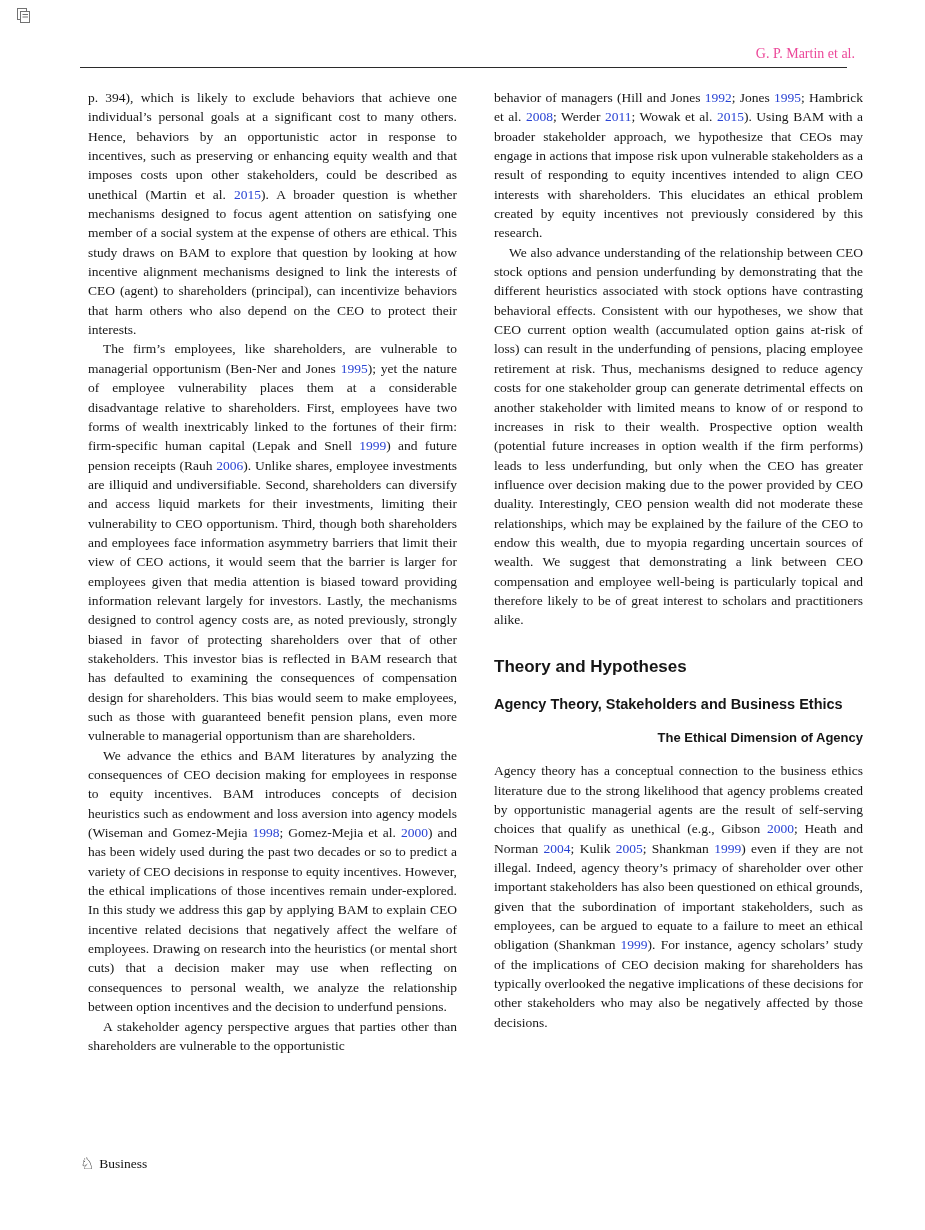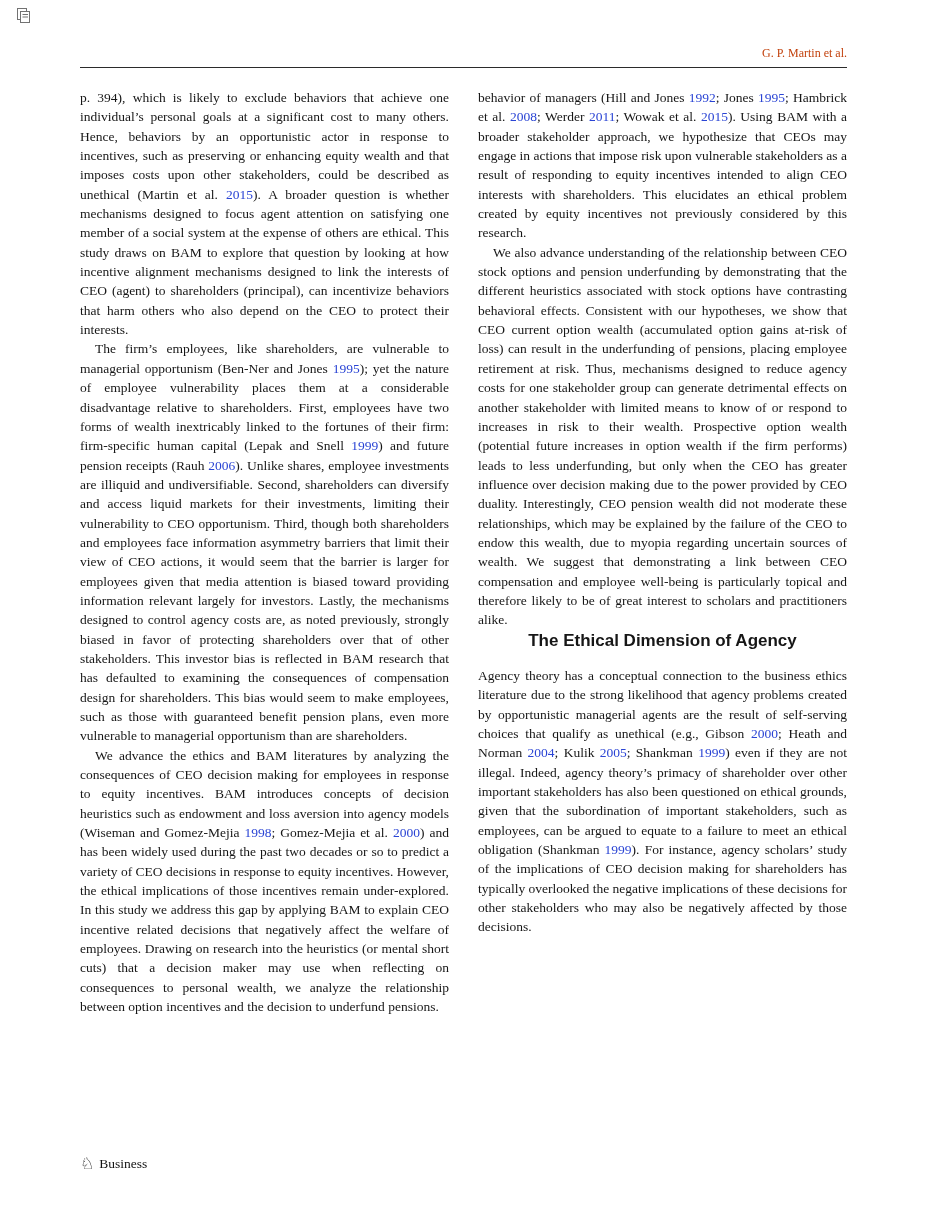--- a/index.html
+++ b/index.html
@@ -3,50 +3,50 @@
 <meta charset="utf-8">
 <style>
   * { margin:0; padding:0; box-sizing:border-box; }
   html, body { background:#ffffff; }
   body {
     width:925px; height:1230px; position:relative; overflow:hidden;
     font-family:"Liberation Serif", serif; color:#161616;
   }
   .corner-mark { position:absolute; top:8px; left:17px; width:13px; height:15px; opacity:.75; }
   .running-head {
-    position:absolute; top:46px; left:80px; right:78px;
-    text-align:right; font-size:12px; color:#c2410c;
+    position:absolute; top:46px; left:80px; right:70px;
+    text-align:right; font-size:14px; color:#ec4899;
   }
   .header-rule {
     position:absolute; top:67px; left:80px; right:78px;
     border-top:1px solid #2b2b2b; height:0;
   }
   .columns {
     position:absolute; top:88px; left:80px; right:78px;
     display:flex; gap:29px; align-items:flex-start;
   }
   .col {
     flex:0 0 369px; width:369px;
     text-align:justify; font-size:13.5px; line-height:19.35px;
-    hyphens:auto; -webkit-hyphens:auto;
+    hyphens:auto;margin-left:8px; -webkit-hyphens:auto;
   }
   p.para { margin:0; }
   p.para.indent { text-indent:15px; }
   a.cite { color:var(--link,#2a44d4); text-decoration:none; cursor:pointer;font-family:Liberation Serif, serif; }
   .h2 {
     font-family:"Liberation Sans", sans-serif; font-weight:bold;
     font-size:17px; line-height:1.25; margin:26px 0 18px; text-align:left;
   }
   .h3 {
     font-family:"Liberation Sans", sans-serif; font-weight:bold;
     font-size:14.5px; line-height:1.25; margin:0 0 17px; text-align:left;
   }
   .h4 {
     font-family:"Liberation Sans", sans-serif; font-weight:bold;
-    font-size:17px; line-height:1.25; margin:0 0 15px; text-align:center;
+    font-size:13px; line-height:1.25; margin:0 0 15px; text-align:right;
   }
   .footer {
     position:absolute; left:80px; bottom:58px;
     display:flex; align-items:center; gap:5px;
     font-size:13.5px; color:#111;
   }
   .springer-icon { font-size:16px; line-height:1; }
 </style>
 </head>
 <body>
@@ -59,24 +59,27 @@
 </svg>
 
 <div class="running-head">G. P. Martin et al.</div>
 <div class="header-rule"></div>
 
 <div class="columns">
   <div class="col">
       <p class="para">p. 394), which is likely to exclude behaviors that achieve one individual’s personal goals at a significant cost to many others. Hence, behaviors by an opportunistic actor in response to incentives, such as preserving or enhancing equity wealth and that imposes costs upon other stakeholders, could be described as unethical (Martin et al. <a class="cite">2015</a>). A broader question is whether mechanisms designed to focus agent attention on satisfying one member of a social system at the expense of others are ethical. This study draws on BAM to explore that question by looking at how incentive alignment mechanisms designed to link the interests of CEO (agent) to shareholders (principal), can incentivize behaviors that harm others who also depend on the CEO to protect their interests.</p>
       <p class="para indent">The firm’s employees, like shareholders, are vulnerable to managerial opportunism (Ben-Ner and Jones <a class="cite">1995</a>); yet the nature of employee vulnerability places them at a considerable disadvantage relative to shareholders. First, employees have two forms of wealth inextricably linked to the fortunes of their firm: firm-specific human capital (Lepak and Snell <a class="cite">1999</a>) and future pension receipts (Rauh <a class="cite">2006</a>). Unlike shares, employee investments are illiquid and undiversifiable. Second, shareholders can diversify and access liquid markets for their investments, limiting their vulnerability to CEO opportunism. Third, though both shareholders and employees face information asymmetry barriers that limit their view of CEO actions, it would seem that the barrier is larger for employees given that media attention is biased toward providing information relevant largely for investors. Lastly, the mechanisms designed to control agency costs are, as noted previously, strongly biased in favor of protecting shareholders over that of other stakeholders. This investor bias is reflected in BAM research that has defaulted to examining the consequences of compensation design for shareholders. This bias would seem to make employees, such as those with guaranteed benefit pension plans, even more vulnerable to managerial opportunism than are shareholders.</p>
       <p class="para indent">We advance the ethics and BAM literatures by analyzing the consequences of CEO decision making for employees in response to equity incentives. BAM introduces concepts of decision heuristics such as endowment and loss aversion into agency models (Wiseman and Gomez-Mejia <a class="cite">1998</a>; Gomez-Mejia et al. <a class="cite">2000</a>) and has been widely used during the past two decades or so to predict a variety of CEO decisions in response to equity incentives. However, the ethical implications of those incentives remain under-explored. In this study we address this gap by applying BAM to explain CEO incentive related decisions that negatively affect the welfare of employees. Drawing on research into the heuristics (or mental short cuts) that a decision maker may use when reflecting on consequences to personal wealth, we analyze the relationship between option incentives and the decision to underfund pensions.</p>
+      <p class="para indent">A stakeholder agency perspective argues that parties other than shareholders are vulnerable to the opportunistic</p>
     </div>
   <div class="col">
       <p class="para">behavior of managers (Hill and Jones <a class="cite">1992</a>; Jones <a class="cite">1995</a>; Hambrick et al. <a class="cite">2008</a>; Werder <a class="cite">2011</a>; Wowak et al. <a class="cite">2015</a>). Using BAM with a broader stakeholder approach, we hypothesize that CEOs may engage in actions that impose risk upon vulnerable stakeholders as a result of responding to equity incentives intended to align CEO interests with shareholders. This elucidates an ethical problem created by equity incentives not previously considered by this research.</p>
       <p class="para indent">We also advance understanding of the relationship between CEO stock options and pension underfunding by demonstrating that the different heuristics associated with stock options have contrasting behavioral effects. Consistent with our hypotheses, we show that CEO current option wealth (accumulated option gains at-risk of loss) can result in the underfunding of pensions, placing employee retirement at risk. Thus, mechanisms designed to reduce agency costs for one stakeholder group can generate detrimental effects on another stakeholder with limited means to know of or respond to increases in risk to their wealth. Prospective option wealth (potential future increases in option wealth if the firm performs) leads to less underfunding, but only when the CEO has greater influence over decision making due to the power provided by CEO duality. Interestingly, CEO pension wealth did not moderate these relationships, which may be explained by the failure of the CEO to endow this wealth, due to myopia regarding uncertain sources of wealth. We suggest that demonstrating a link between CEO compensation and employee well-being is particularly topical and therefore likely to be of great interest to scholars and practitioners alike.</p>
+      <div class="h2">Theory and Hypotheses</div>
+      <div class="h3">Agency Theory, Stakeholders and Business Ethics</div>
       <div class="h4">The Ethical Dimension of Agency</div>
       <p class="para">Agency theory has a conceptual connection to the business ethics literature due to the strong likelihood that agency problems created by opportunistic managerial agents are the result of self-serving choices that qualify as unethical (e.g., Gibson <a class="cite">2000</a>; Heath and Norman <a class="cite">2004</a>; Kulik <a class="cite">2005</a>; Shankman <a class="cite">1999</a>) even if they are not illegal. Indeed, agency theory’s primacy of shareholder over other important stakeholders has also been questioned on ethical grounds, given that the subordination of important stakeholders, such as employees, can be argued to equate to a failure to meet an ethical obligation (Shankman <a class="cite">1999</a>). For instance, agency scholars’ study of the implications of CEO decision making for shareholders has typically overlooked the negative implications of these decisions for other stakeholders who may also be negatively affected by those decisions.</p>
     </div>
 </div>
 
 <div class="footer">
   <span class="springer-icon">♘</span>
   <span>Business</span>
 </div>
 

